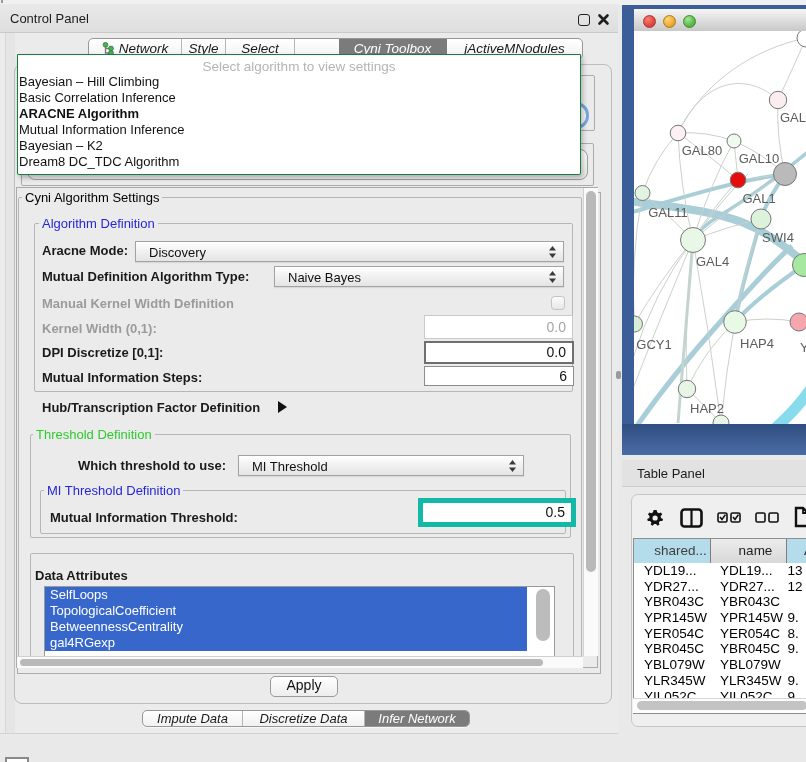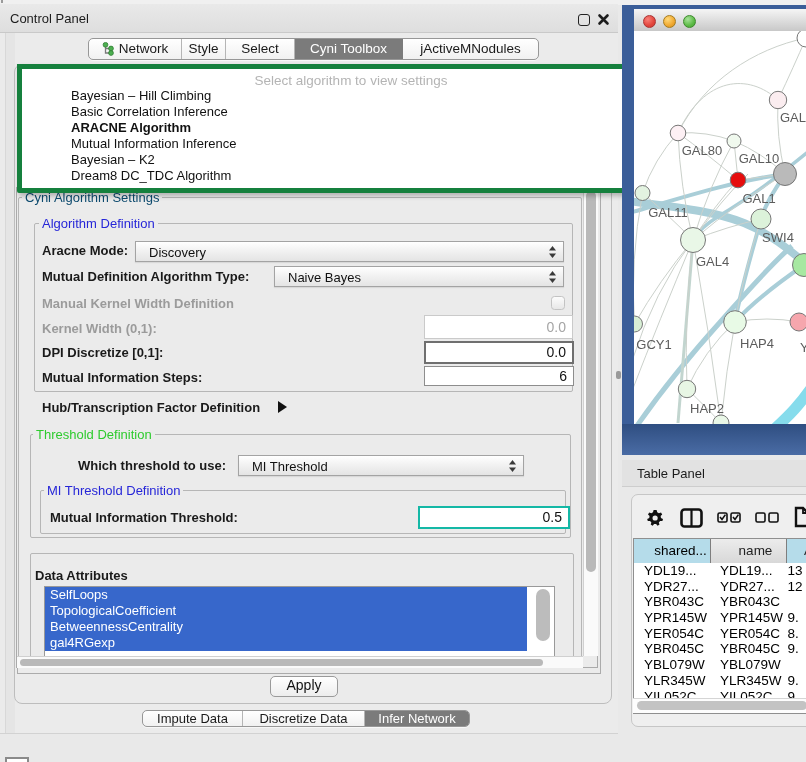--- a/index.html
+++ b/index.html
@@ -12,21 +12,21 @@
   .combo{position:absolute;border:1px solid #a3a3a3;border-radius:0;
          background:linear-gradient(#ffffff,#f2f2f2 45%,#e4e4e4);
          box-shadow:0 1px 1px rgba(0,0,0,0.08);}
   .combo .ct{position:absolute;left:13px;top:3px;font-size:13px;color:#111;}
   .field{position:absolute;background:#fff;font-size:14px;color:#111;
          text-align:right;line-height:21px;padding-right:6px;}
   .groupbox{position:absolute;border:1px solid #b6b6b6;border-radius:2px;}
   .gtitle{position:absolute;background:#ebebeb;padding:0 3px;font-size:13px;line-height:13px;}
   .seg{position:absolute;display:flex;height:20px;border:1px solid #979797;
        border-radius:5px;background:linear-gradient(#ffffff,#f1f1f1);
-       overflow:hidden;box-shadow:0 1px 0 rgba(255,255,255,.6);}
+       overflow:hidden;box-shadow:0 1px 0 rgba(255,255,255,.6);font-style:italic;}
   .seg .sg{display:flex;align-items:center;justify-content:center;
            font-size:13.5px;color:#1a1a1a;border-right:1px solid #b5b5b5;height:100%;}
   .seg .sg:last-child{border-right:none;}
   .seg .sel{background:#7b7b7b;color:#fff;border-right-color:#7b7b7b;}
 </style>
 </head>
 <body>
 
 <div class="abs" style="left:0;top:0;width:806px;height:5px;background:#f0f0f0;"></div>
 <div class="abs" style="left:1px;top:0;width:2px;height:3px;background:#9a9a9a;"></div>
@@ -49,21 +49,21 @@
     <div class="sg" style="width:92px;">
       <svg width="13" height="14" viewBox="0 0 13 14" style="margin-right:4px;">
         <path d="M3.5 3.5 L3.5 11 L8 11 M3.5 6.5 L8 6.5" stroke="#7a7a7a" stroke-width="1.3" fill="none"></path>
         <circle cx="3.5" cy="2.8" r="2.4" fill="#4caf50" stroke="#2e7d32" stroke-width="0.8"></circle>
         <circle cx="9" cy="6.5" r="2.4" fill="#4caf50" stroke="#2e7d32" stroke-width="0.8"></circle>
         <circle cx="9" cy="11" r="2.4" fill="#4caf50" stroke="#2e7d32" stroke-width="0.8"></circle>
       </svg>
       Network</div>
     <div class="sg" style="width:43px;">Style</div>
     <div class="sg" style="width:68px;">Select</div>
-    <div class="sg sel" style="width:107px;">Cyni Toolbox</div>
+    <div class="sg sel" style="width:107px;margin-left:44px;">Cyni Toolbox</div>
     <div class="sg" style="width:135px;">jActiveMNodules</div>
   </div>
 
   <div class="abs" style="left:14px;top:60px;width:596px;height:638px;border:1px solid #bdbdbd;border-radius:8px;background:#ebebeb;">
 
     <div class="abs" style="left:6px;top:10px;width:572px;height:54px;border:1px solid #ababab;border-radius:2px;"></div>
     <div class="abs" style="left:12px;top:37px;width:556px;height:21px;border-radius:13px;border:3px solid #7aa5dd;background:#f4f4f4;"></div>
     <div class="abs" style="left:6px;top:78px;width:571px;height:41px;border:1px solid #ababab;border-radius:2px;"></div>
     <div class="abs" style="left:12px;top:84px;width:559px;height:29px;border:1px solid #9e9e9e;border-radius:8px;background:linear-gradient(#fdfdfd,#e9e9e9);"></div>
 
@@ -78,21 +78,21 @@
     <div class="sg" style="width:121px;font-size:13px;">Discretize Data</div>
     <div class="sg sel" style="width:104px;font-size:13px;">Infer Network</div>
   </div>
 </div>
 
 <div class="abs" style="left:16px;top:187px;width:580px;height:479px;border:1px solid #aaaaaa;background:#ebebeb;"></div>
 
 <div id="settings" class="abs" style="left:17px;top:188px;width:566px;height:468px;overflow:hidden;">
 
   <div class="groupbox" style="left:1px;top:9px;width:562px;height:470px;"></div>
-  <div class="gtitle" style="left:5px;top:3px;color:#0c4a6e;">Cyni Algorithm Settings</div>
+  <div class="gtitle" style="left:5px;top:3px;color:#000000;">Cyni Algorithm Settings</div>
 
   <div class="groupbox" style="left:17px;top:35px;width:537px;height:167px;"></div>
   <div class="gtitle" style="left:22px;top:29px;color:#2626d8;">Algorithm Definition</div>
 
   <div class="lbl b abs" style="left:25px;top:55px;">Aracne Mode:</div>
   <div class="combo" style="left:118px;top:53px;width:427px;height:19px;">
     <div class="ct">Discovery</div>
     <svg class="abs" style="right:6px;top:3.5px;" width="9" height="12" viewBox="0 0 9 12">
       <path d="M4.5 0 L8 4.4 L1 4.4 Z" fill="#3a3a3a"></path>
         <path d="M4.5 12 L1 7.6 L8 7.6 Z" fill="#3a3a3a"></path>
@@ -134,38 +134,38 @@
     <svg class="abs" style="right:6px;top:3.5px;" width="9" height="12" viewBox="0 0 9 12">
       <path d="M4.5 0 L8 4.4 L1 4.4 Z" fill="#3a3a3a"></path>
         <path d="M4.5 12 L1 7.6 L8 7.6 Z" fill="#3a3a3a"></path>
     </svg>
   </div>
 
   <div class="groupbox" style="left:23px;top:302px;width:524px;height:42px;"></div>
   <div class="gtitle" style="left:27px;top:296px;color:#2626d8;">MI Threshold Definition</div>
 
   <div class="lbl b abs" style="left:33px;top:322px;">Mutual Information Threshold:</div>
-  <div class="field" style="left:401px;top:318px;width:142px;height:19px;border:2px solid #14b8a6;line-height:19px;text-align:right;">0.5</div>
+  <div class="field" style="left:401px;top:310px;width:142px;height:19px;border:5px solid #14b8a6;line-height:19px;text-align:right;">0.5</div>
 
   <div class="groupbox" style="left:13px;top:365px;width:542px;height:200px;"></div>
   <div class="lbl b abs" style="left:18px;top:380px;">Data Attributes</div>
 
   <div class="abs" style="left:27px;top:398px;width:509px;height:70px;border:1px solid #999;background:#fff;">
     <div class="abs" style="left:0;top:0;width:482px;height:64px;background:#3767cb;color:#fff;font-size:13px;line-height:16px;padding-left:5px;box-sizing:border-box;">SelfLoops<br>TopologicalCoefficient<br>BetweennessCentrality<br>gal4RGexp</div>
     <div class="abs" style="left:491px;top:2px;width:14px;height:52px;border-radius:7px;background:#bcbcbc;"></div>
   </div>
 </div>
 
 <div class="abs" style="left:583px;top:188px;width:14px;height:468px;background:#fafafa;border-left:1px solid #d0d0d0;"></div>
 <div class="abs" style="left:585.5px;top:191px;width:10px;height:381px;border-radius:5px;background:#b9b9b9;"></div>
 
 <div class="abs" style="left:17px;top:656px;width:566px;height:11px;background:#fafafa;border-top:1px solid #d0d0d0;"></div>
 <div class="abs" style="left:20px;top:658.5px;width:523px;height:7.5px;border-radius:4px;background:#b9b9b9;"></div>
 
-<div class="abs" style="left:17px;top:64px;width:562px;height:119px;background:#ffffff;border:5px solid #15803d;border-radius:0 0 2px 2px;box-shadow:2px 3px 5px rgba(0,0,0,0.25);padding-left:48px;">
+<div class="abs" style="left:17px;top:54px;width:562px;height:119px;background:#ffffff;border:1px solid #15803d;border-radius:0 0 2px 2px;box-shadow:2px 3px 5px rgba(0,0,0,0.25);">
   <div style="text-align:center;font-size:13.5px;color:#b4b4b4;margin-top:4px;">Select algorithm to view settings</div>
   <div style="font-size:13px;color:#111;line-height:16px;margin-left:1px;margin-top:0px;">
     Bayesian – Hill Climbing<br>
     Basic Correlation Inference<br>
     <span class="b">ARACNE Algorithm</span><br>
     Mutual Information Inference<br>
     Bayesian – K2<br>
     Dream8 DC_TDC Algorithm
   </div>
 </div>
@@ -283,21 +283,21 @@
 <svg class="abs" style="left:755px;top:512px;" width="24" height="11" viewBox="0 0 24 11">
   <rect x="1" y="1" width="9" height="9" rx="1.5" fill="none" stroke="#111" stroke-width="1.6"></rect>
   <rect x="14" y="1" width="9" height="9" rx="1.5" fill="none" stroke="#111" stroke-width="1.6"></rect>
 </svg>
 <svg class="abs" style="left:794px;top:506px;" width="16" height="22" viewBox="0 0 16 22">
   <path d="M2 2 L9 2 L14 7 L14 20 L2 20 Z" fill="none" stroke="#111" stroke-width="2.4"></path>
   <path d="M9 2 L9 7 L14 7" fill="none" stroke="#111" stroke-width="1.8"></path>
 </svg>
 
 <div class="abs" style="left:633px;top:538px;width:173px;height:174px;border:1px solid #8f8f8f;border-right:none;background:#fff;overflow:hidden;font-size:13.5px;">
-  <div class="abs" style="left:0;top:0;height:24px;width:76px;background:#b5dcea;border-right:1px solid #7e7e7e;text-align:center;text-indent:17px;line-height:24px;color:#000000;">shared...</div>
+  <div class="abs" style="left:0;top:0;height:24px;width:76px;background:#b5dcea;border-right:1px solid #7e7e7e;text-align:center;text-indent:17px;line-height:24px;color:#404040;">shared...</div>
   <div class="abs" style="left:77px;top:0;height:24px;width:75px;background:linear-gradient(#ececec,#d8d8d8);border-right:1px solid #7e7e7e;text-align:center;text-indent:14px;line-height:24px;color:#222;">name</div>
   <div class="abs" style="left:153px;top:0;height:24px;width:22px;background:#b5dcea;line-height:24px;color:#222;padding-left:17px;">A</div>
   <div class="abs" style="left:0;top:24px;width:173px;color:#000;">
     <div style="height:15.7px;line-height:15.7px;position:relative;">
         <span style="position:absolute;left:10px;">YDL19...</span>
         <span style="position:absolute;left:86px;">YDL19...</span>
         <span style="position:absolute;left:153.5px;">13</span>
       </div>
     <div style="height:15.7px;line-height:15.7px;position:relative;">
         <span style="position:absolute;left:10px;">YDR27...</span>

